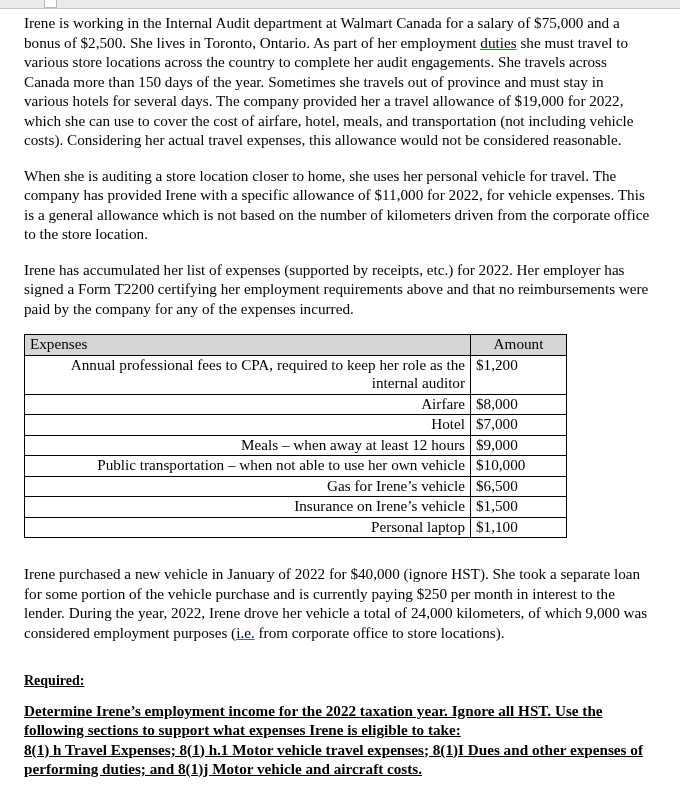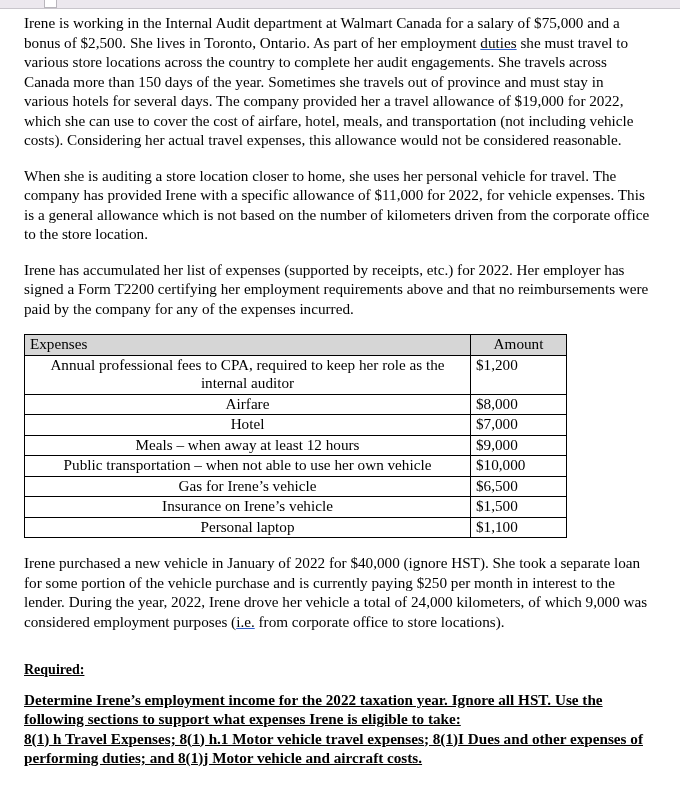--- a/index.html
+++ b/index.html
@@ -45,36 +45,36 @@
     text-align: left;
   }
   .link-ul {
     text-decoration: underline;
     text-decoration-color: #2f5fd0;
     color: #000000;
   }
   table.expenses {
     border-collapse: collapse;
     width: 520px;
-    margin: 0 0 15px 0;
+    margin: 0 0 26px 0;
     table-layout: fixed;
   }
   table.expenses th,
   table.expenses td {
     border: 1px solid #000000;
     font-size: 15.2px;
     line-height: 18.5px;
     font-weight: normal;
     padding: 0px 5px 1px 5px;
     vertical-align: top;
   }
   table.expenses thead th {
     background: #d6d6d6;
   }
-  .col-exp { width: 435px; text-align: center; }
+  .col-exp { width: 435px; text-align: right; }
   .col-amt { width: 85px; }
   .head-exp { text-align: left; }
   .head-amt { }
   .gap-sm { height: 13px; }
   .heading-req {
     margin: 0 0 10px 0;
     font-size: 14px;
     line-height: 19.5px;
     font-weight: bold;
     text-decoration: underline;

